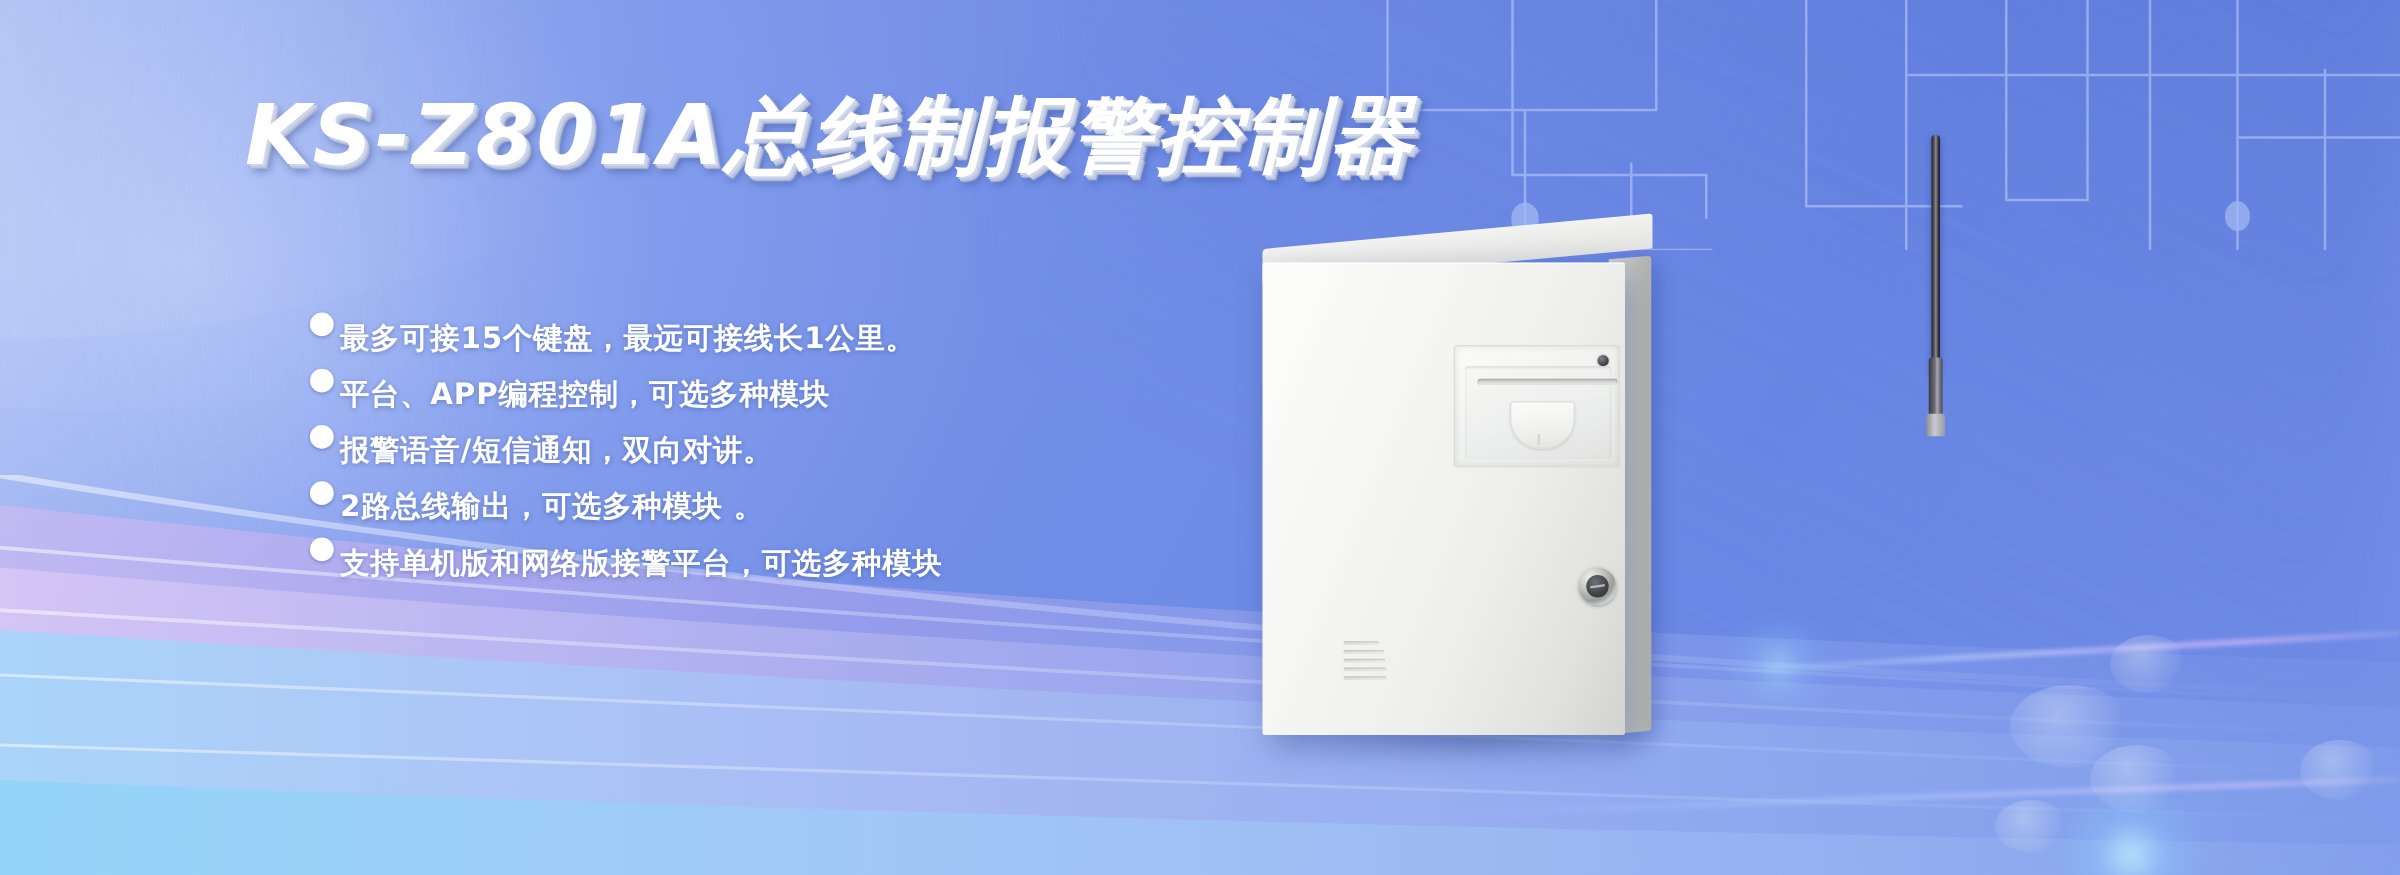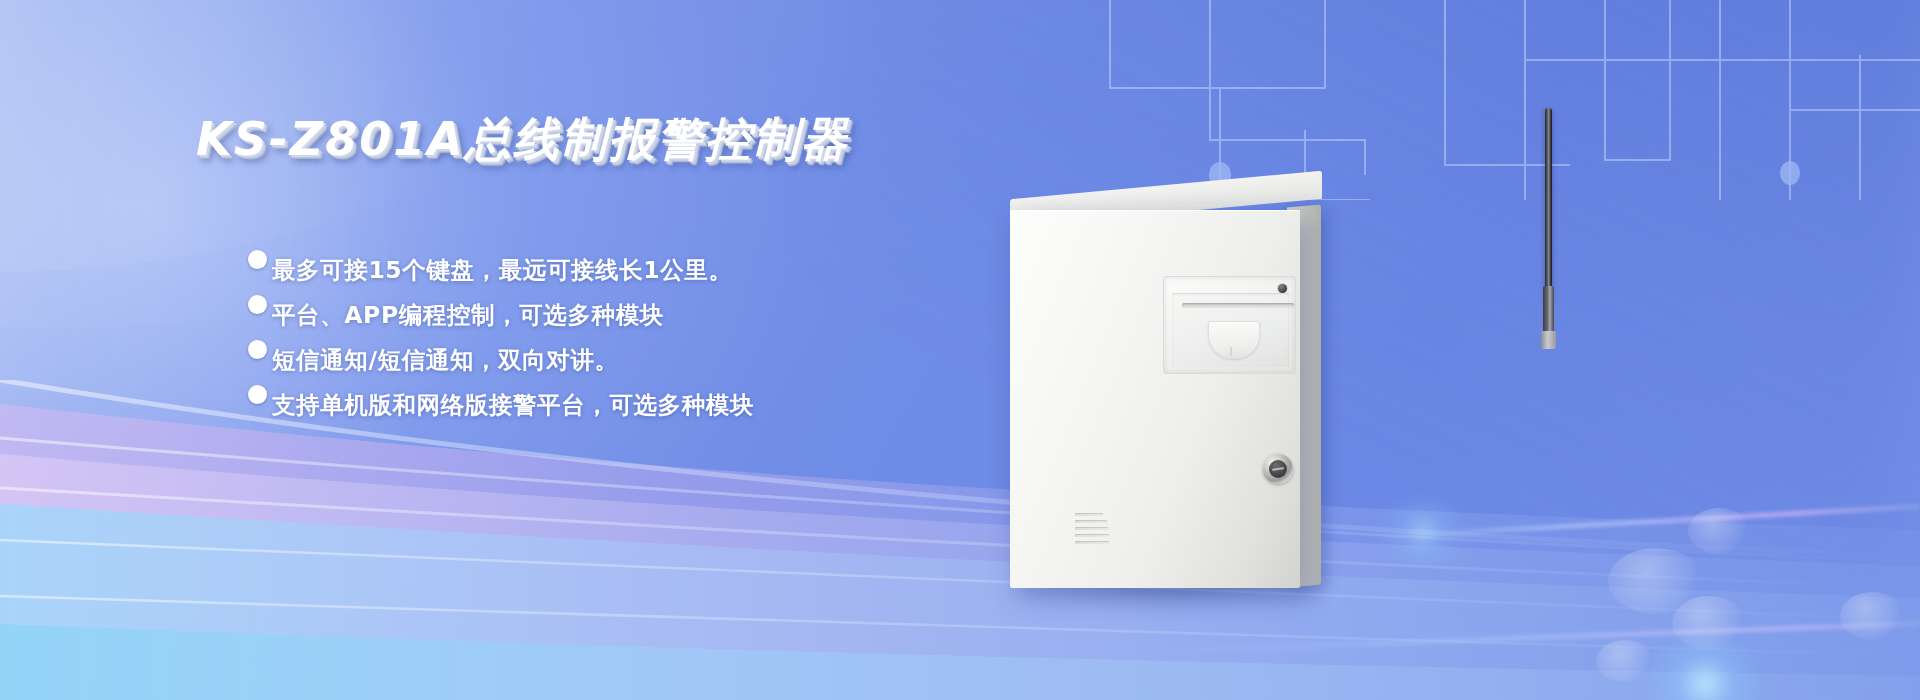--- a/index.html
+++ b/index.html
@@ -75,33 +75,32 @@
   .flare {
     position:absolute; border-radius:50%; pointer-events:none;
     background:radial-gradient(circle, rgba(190,235,255,.85) 0%, rgba(140,200,255,.38) 32%, rgba(120,180,255,0) 70%);
     filter:blur(5px);
   }
 
   
   #title-wrap { position:absolute; left:196px; top:72px; width:1100px; }
   #page-title {
     font-family:"DejaVu Sans","Liberation Sans",sans-serif;
-    font-size:46px;
+    font-size:67px;
     font-weight:700;
     font-style:italic;
     letter-spacing:2px;
     color:#ffffff;
     white-space:nowrap;
     line-height:1.08;
     text-shadow:
        2px 2px 0 #cdd6ea,
        3px 3px 0 #bcc6de,
        4px 4px 1px #a9b5d2,
        5px 6px 7px rgba(40,60,130,.48);
-    margin-top: 43px;
   }
 
   
   #features { position:absolute; left:248px; top:238px; width:880px; }
   .feature-row {
     display:flex; align-items:center;
     height:43px; margin-bottom:2px;
   }
   .bullet-dot {
     width:19px; height:19px; border-radius:50%;
@@ -348,21 +347,25 @@
     <li class="feature-row">
       <span class="bullet-dot"></span>
       <span class="feature-text">最多可接15个键盘，最远可接线长1公里。</span>
     </li>
     <li class="feature-row">
       <span class="bullet-dot"></span>
       <span class="feature-text">平台、APP编程控制，可选多种模块</span>
     </li>
     <li class="feature-row">
       <span class="bullet-dot"></span>
-      <span class="feature-text">短信通知/短信通知，双向对讲。</span>
+      <span class="feature-text">报警语音/短信通知，双向对讲。</span>
+    </li>
+    <li class="feature-row">
+      <span class="bullet-dot"></span>
+      <span class="feature-text">2路总线输出，可选多种模块 。</span>
     </li>
     <li class="feature-row">
       <span class="bullet-dot"></span>
       <span class="feature-text">支持单机版和网络版接警平台，可选多种模块</span>
     </li>
   </ul>
 
   <div id="product">
     <div class="antenna"></div>
     <div class="antenna-base"></div>

